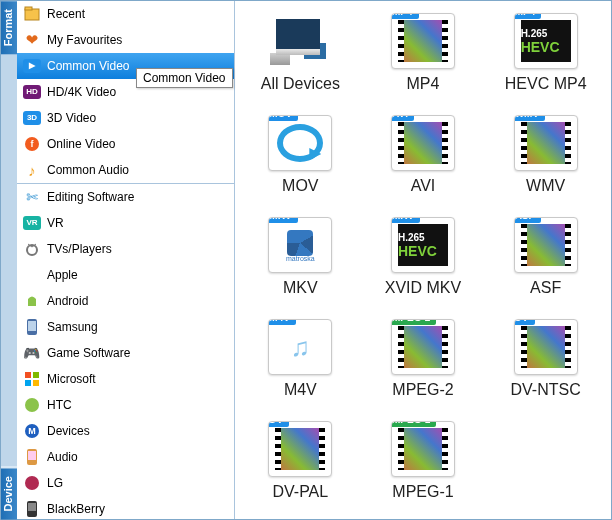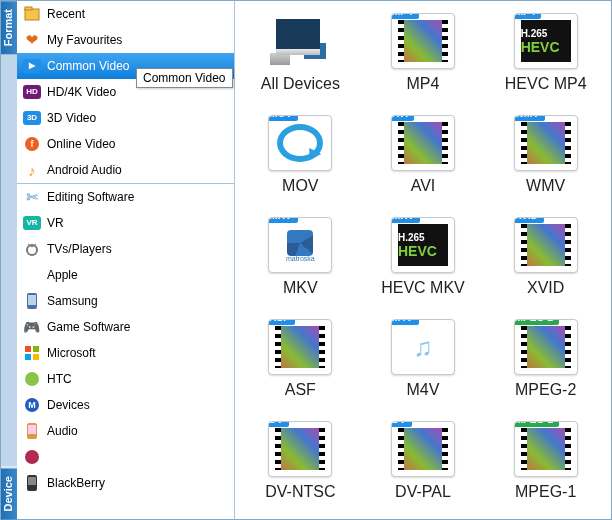--- a/index.html
+++ b/index.html
@@ -258,21 +258,21 @@
         <div class="item">
           <span class="icon">
             <span style="display:inline-block;width:14px;height:14px;border-radius:50%;background:#f25c1f;color:#fff;font-size:9px;line-height:14px;text-align:center;font-weight:bold">f</span>
           </span>
           <span class="lbl">Online Video</span>
         </div>
         <div class="item">
           <span class="icon">
             <span style="color:#f0a020;font-size:15px">♪</span>
           </span>
-          <span class="lbl">Android Audio</span>
+          <span class="lbl">Common Audio</span>
         </div>
       </div>
     <div class="section device-section" id="device-list">
         <div class="item">
           <span class="icon">
             <span style="color:#2b8fd0;font-size:14px">✄</span>
           </span>
           <span class="lbl">Editing Software</span>
         </div>
         <div class="item">
@@ -289,20 +289,29 @@
               <line x1="12" y1="2" x2="8" y2="5" stroke="#777"></line>
             </svg>
           </span>
           <span class="lbl">TVs/Players</span>
         </div>
         <div class="item">
           <span class="icon">
             <span style="color:#555;font-size:15px"></span>
           </span>
           <span class="lbl">Apple</span>
+        </div>
+        <div class="item">
+          <span class="icon">
+            <svg width="14" height="14">
+              <rect x="3" y="5" width="8" height="7" fill="#8bc34a"></rect>
+              <path d="M3 5 Q7 0 11 5" fill="#8bc34a"></path>
+            </svg>
+          </span>
+          <span class="lbl">Android</span>
         </div>
         <div class="item">
           <span class="icon">
             <svg width="10" height="16">
               <rect x="0" y="0" width="10" height="16" rx="2" fill="#4a6fa5"></rect>
               <rect x="1" y="2" width="8" height="10" fill="#bcd3ea"></rect>
             </svg>
           </span>
           <span class="lbl">Samsung</span>
         </div>
@@ -341,20 +350,21 @@
               <rect x="0" y="0" width="10" height="16" rx="2" fill="#d94"></rect>
               <rect x="1" y="2" width="8" height="9" fill="#fce"></rect>
             </svg>
           </span>
           <span class="lbl">Audio</span>
         </div>
         <div class="item">
           <span class="icon">
             <span style="display:inline-block;width:14px;height:14px;border-radius:50%;background:#b02a52"></span>
           </span>
+          <span class="lbl">LG</span>
         </div>
         <div class="item">
           <span class="icon">
             <svg width="10" height="16">
               <rect x="0" y="0" width="10" height="16" rx="2" fill="#333"></rect>
               <rect x="1" y="2" width="8" height="8" fill="#888"></rect>
             </svg>
           </span>
           <span class="lbl">BlackBerry</span>
         </div>
@@ -418,28 +428,21 @@
           <div class="tile-label">MKV</div>
         </div>
         <div class="tile">
           <div class="thumb">
             <div class="badge">MKV</div>
             <div class="hevc">
               <div>H.265</div>
               <div class="hevc-sub">HEVC</div>
             </div>
           </div>
-          <div class="tile-label">HEVC MKV</div>
-        </div>
-        <div class="tile">
-          <div class="thumb">
-            <div class="badge">XVID</div>
-            <div class="filmstrip"></div>
-          </div>
-          <div class="tile-label">XVID</div>
+          <div class="tile-label">XVID MKV</div>
         </div>
         <div class="tile">
           <div class="thumb">
             <div class="badge">ASF</div>
             <div class="filmstrip"></div>
           </div>
           <div class="tile-label">ASF</div>
         </div>
         <div class="tile">
           <div class="thumb">

